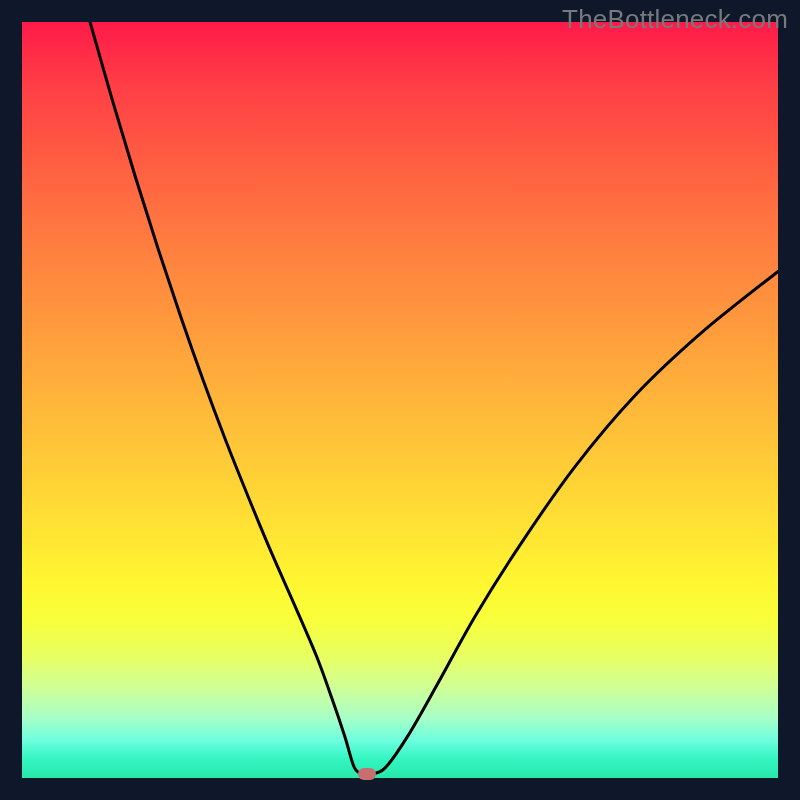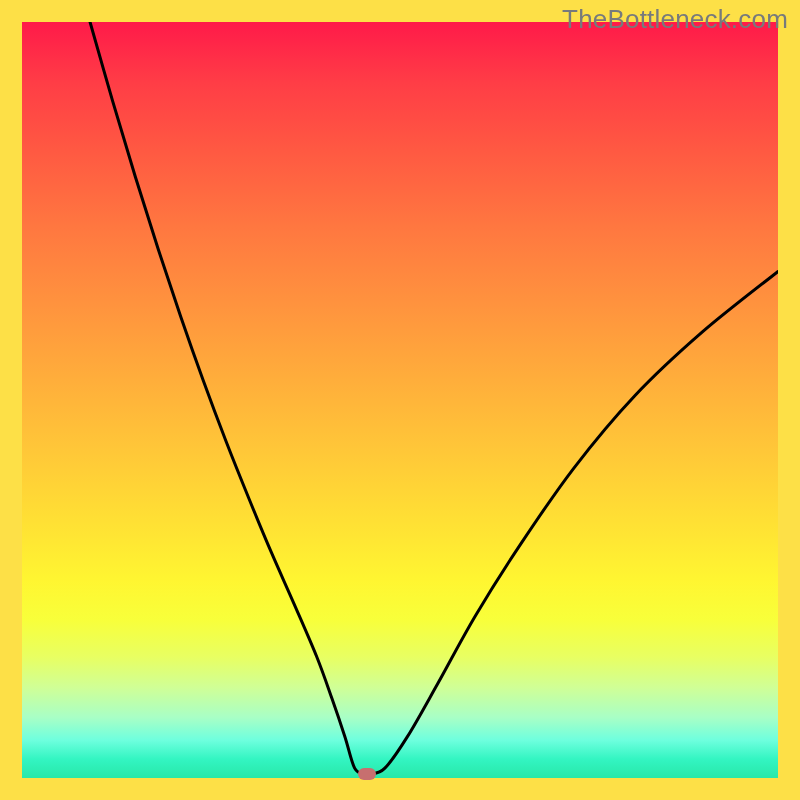--- a/index.html
+++ b/index.html
@@ -1,21 +1,21 @@
 <!DOCTYPE html>
 <html><head>
 <meta charset="utf-8">
 <style>
   * { margin: 0; padding: 0; box-sizing: border-box; }
   html, body { width: 800px; height: 800px; overflow: hidden; background: #000; }
   .frame {
     position: relative;
     width: 800px;
     height: 800px;
-    background: #fde047;
+    background: #0f172a;
   }
   .watermark {
     position: absolute;
     top: 4px;
     right: 12px;
     font-family: Arial, Helvetica, sans-serif;
     font-size: 26px;
     color: #777a7c;
     font-weight: 500;
     letter-spacing: 0.2px;

